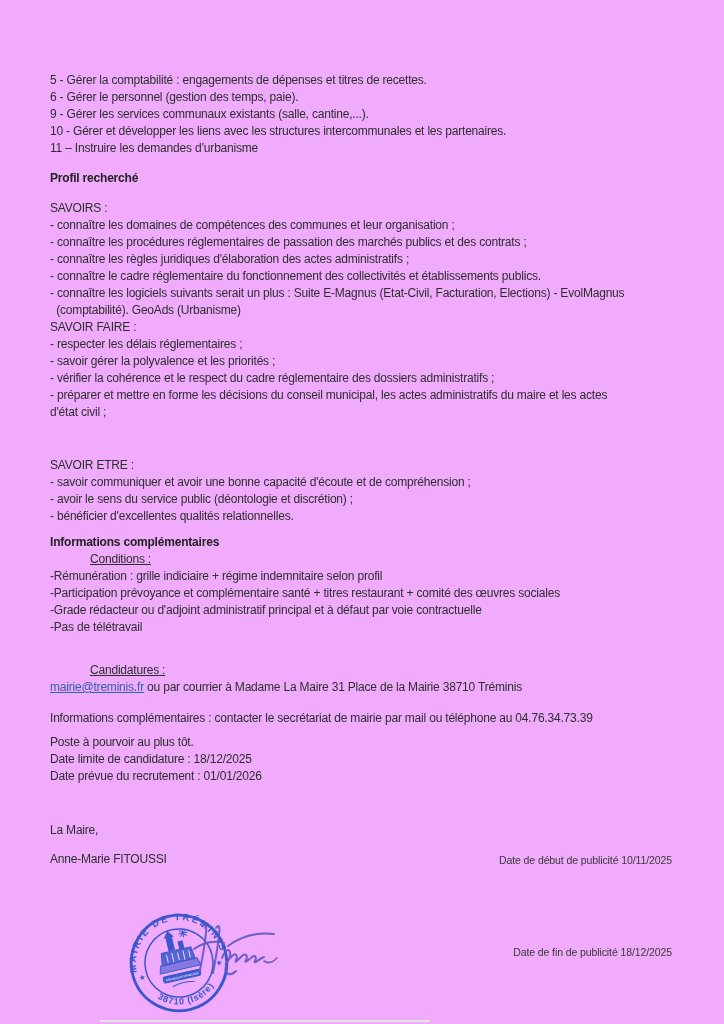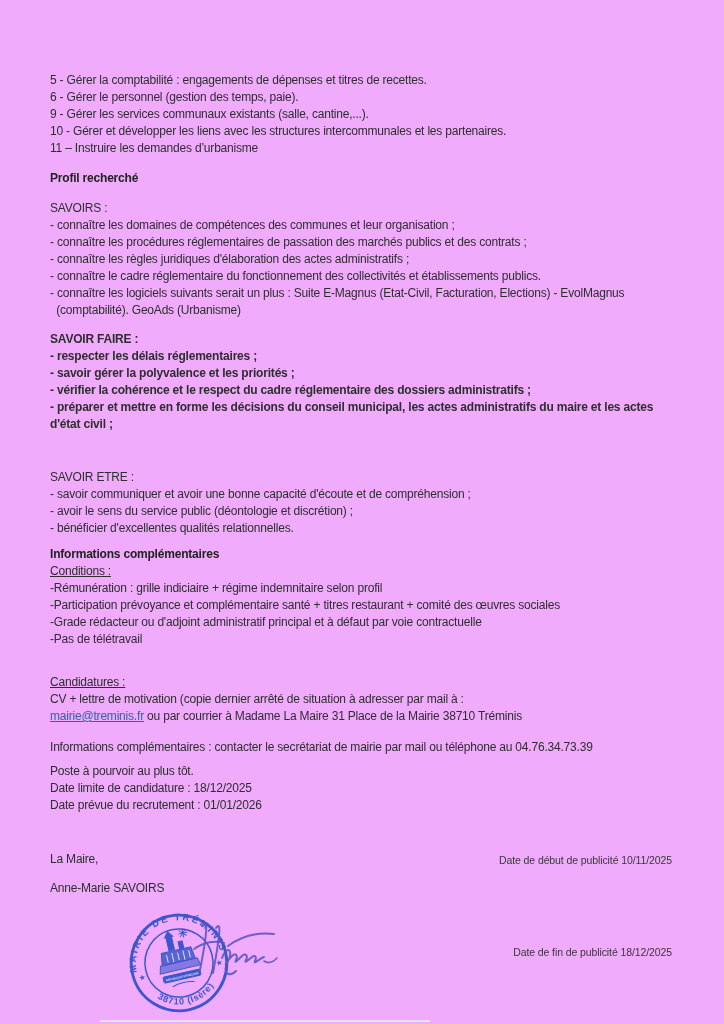--- a/index.html
+++ b/index.html
@@ -5,27 +5,27 @@
   html,body{margin:0;padding:0;background:#ffffff;}
   .page{
     position:relative;width:724px;height:1024px;background:#f0abfc;
     font-family:"Liberation Sans",sans-serif;
     font-size:12px;line-height:17px;letter-spacing:-0.2px;color:#2e2e2e;
     overflow:hidden;
   }
   .content{position:absolute;left:50px;top:0;width:668px;z-index:1;}
   .line{white-space:pre;}
   .bold{font-weight:bold;color:#222;}
-  .underline{text-decoration:underline;}
+  .underline{text-decoration:underline;margin-left:40px;}
   .link{color:#3462a6;text-decoration:underline;cursor:pointer;}
 
   #duties{margin-top:72px;}
   #profil-heading{margin-top:13px;}
   #savoirs{margin-top:13px;}
-  #savoir-faire{margin-top:12px;font-weight:bold;}
+  #savoir-faire{margin-top:0;}
   #savoir-etre{margin-top:36px;}
   #infos{margin-top:9px;}
   #candidatures{margin-top:26px;}
   #contact{margin-top:14px;}
   #poste{margin-top:7px;}
   #la-maire{margin-top:37px;}
   #signataire-name{margin-top:12px;}
 
   .pub-date{
     position:absolute;right:52px;text-align:right;
@@ -101,34 +101,33 @@
       <div>
           <div class="line">-Rémunération : grille indiciaire + régime indemnitaire selon profil</div>
           <div class="line">-Participation prévoyance et complémentaire santé + titres restaurant + comité des œuvres sociales</div>
           <div class="line">-Grade rédacteur ou d'adjoint administratif principal et à défaut par voie contractuelle</div>
           <div class="line">-Pas de télétravail</div>
         </div>
     </div>
 
     <div id="candidatures">
       <div class="line underline">Candidatures :</div>
-      <div class="line">CV + lettre de motivation (copie dernier arrêté de situation à adresser par mail à :</div>
       <div class="line"><span class="link">mairie@treminis.fr</span><span> ou par courrier à Madame La Maire 31 Place de la Mairie 38710 Tréminis</span></div>
     </div>
 
     <div id="contact" class="line">Informations complémentaires : contacter le secrétariat de mairie par mail ou téléphone au 04.76.34.73.39</div>
 
     <div id="poste">
         <div class="line">Poste à pourvoir au plus tôt.</div>
         <div class="line">Date limite de candidature : 18/12/2025</div>
         <div class="line">Date prévue du recrutement : 01/01/2026</div>
       </div>
 
     <div id="la-maire" class="line">La Maire,</div>
-    <div id="signataire-name" class="line">Anne-Marie SAVOIRS</div>
+    <div id="signataire-name" class="line">Anne-Marie FITOUSSI</div>
   </div>
 
   <div id="pub-debut" class="pub-date">Date de début de publicité 10/11/2025</div>
   <div id="pub-fin" class="pub-date">Date de fin de publicité 18/12/2025</div>
 
   <svg id="stamp" viewBox="0 0 110 110" xmlns="http://www.w3.org/2000/svg">
     <g stroke="#2e4fc9" fill="none">
       <circle cx="55" cy="55" r="50.5" stroke-width="3"></circle>
       <circle cx="55" cy="55" r="36" stroke-width="1.6"></circle>
     </g>

